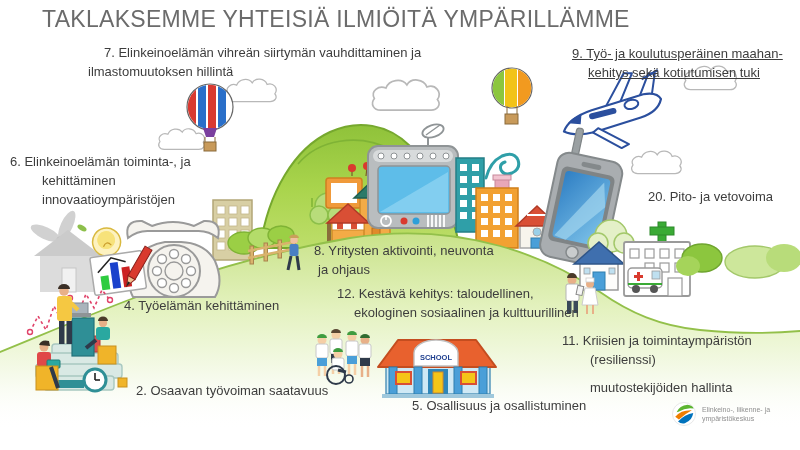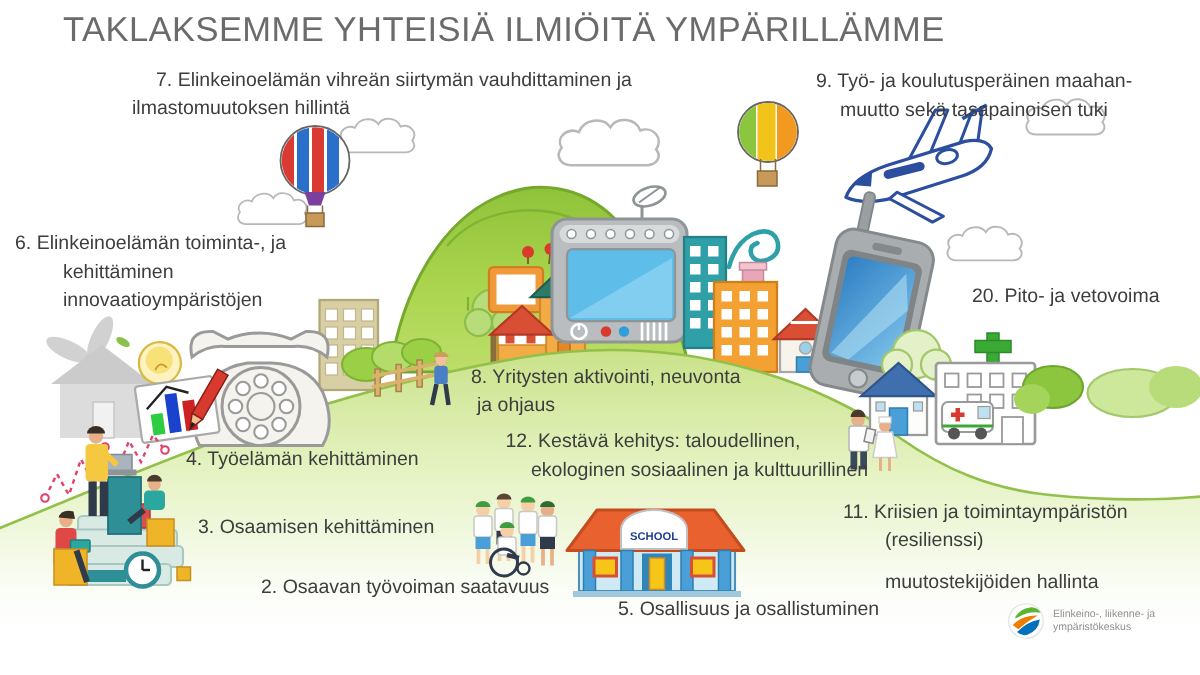--- a/index.html
+++ b/index.html
@@ -6,23 +6,23 @@
   #slide{position:relative;width:800px;height:450px;background:#ffffff;overflow:hidden;
          font-family:"Liberation Sans","DejaVu Sans",sans-serif;}
   #scene{position:absolute;left:0;top:0;width:800px;height:450px;z-index:1;}
   #page-title{position:absolute;left:42px;top:6px;font-size:23px;letter-spacing:.3px;
               color:#6b6b6b;z-index:2;white-space:nowrap;}
   .label{position:absolute;z-index:2;font-size:13px;line-height:19px;color:#3d3d3d;white-space:nowrap;}
   .ln{white-space:nowrap;}
   .ind14{margin-left:4px;} .ind16{margin-left:16px;} .ind17{margin-left:17px;}
   .ind28{margin-left:28px;} .ind32{margin-left:32px;}
   .gap-top{margin-top:9px;}
-  #i1{left:272px;top:420px;} #i2{left:136px;top:381px;margin-left:38px;} #i3{left:132px;top:341px;}
+  #i1{left:272px;top:420px;} #i2{left:136px;top:381px;} #i3{left:132px;top:341px;}
   #i4{left:124px;top:296px;} #i5{left:412px;top:396px;} #i6{left:10px;top:152px;}
-  #i7{left:88px;top:43px;}  #i8{left:314px;top:241px;} #i9{left:544px;top:44px;}
+  #i7{left:88px;top:43px;}  #i8{left:314px;top:241px;} #i9{left:572px;top:44px;text-decoration:underline;}
   #i10{left:648px;top:187px;} #i11{left:562px;top:331px;} #i12{left:337px;top:284px;}
   #logo{position:absolute;left:672px;top:402px;z-index:2;display:flex;align-items:center;gap:6px;}
   #logo .logo-text{font-size:7px;line-height:9px;color:#8f8f8f;}
 </style>
 </head>
 <body>
 
 <div id="slide">
 
   <div id="page-title">TAKLAKSEMME YHTEISIÄ ILMIÖITÄ YMPÄRILLÄMME</div>
@@ -484,23 +484,20 @@
       <rect x="433" y="372" width="10" height="21" fill="#f5c518" stroke="#d08a28" stroke-width="1"></rect>
       <rect x="396" y="372" width="15" height="12" fill="#f5c518" stroke="#d94f35" stroke-width="2"></rect>
       <rect x="461" y="372" width="15" height="12" fill="#f5c518" stroke="#d94f35" stroke-width="2"></rect>
       <rect x="382" y="394" width="112" height="4" fill="#9fc8dc"></rect>
     </g>
   </svg>
 
   <div class="label" id="i2">
     <div class="ln">2. Osaavan työvoiman saatavuus</div>
   </div>
-  <div class="label" id="i3">
-    <div class="ln">3. Osaamisen kehittäminen</div>
-  </div>
   <div class="label" id="i4">
     <div class="ln">4. Työelämän kehittäminen</div>
   </div>
   <div class="label" id="i5">
     <div class="ln">5. Osallisuus ja osallistuminen</div>
   </div>
   <div class="label" id="i6">
     <div class="ln">6. Elinkeinoelämän toiminta-, ja</div>
     <div class="ln ind32">kehittäminen</div>
     <div class="ln ind32">innovaatioympäristöjen</div>
@@ -508,21 +505,21 @@
   <div class="label" id="i7">
     <div class="ln ind16">7. Elinkeinoelämän vihreän siirtymän vauhdittaminen ja</div>
     <div class="ln">ilmastomuutoksen hillintä</div>
   </div>
   <div class="label" id="i8">
     <div class="ln">8. Yritysten aktivointi, neuvonta</div>
     <div class="ln ind14">ja ohjaus</div>
   </div>
   <div class="label" id="i9">
     <div class="ln">9. Työ- ja koulutusperäinen maahan-</div>
-    <div class="ln ind16">muutto sekä tasapainoisen tuki</div>
+    <div class="ln ind16">kehitys sekä kotiutumisen tuki</div>
   </div>
   <div class="label" id="i10">
     <div class="ln">20. Pito- ja vetovoima</div>
   </div>
   <div class="label" id="i11">
     <div class="ln">11. Kriisien ja toimintaympäristön</div>
     <div class="ln ind28">(resilienssi)</div>
     <div class="ln ind28 gap-top">muutostekijöiden hallinta</div>
   </div>
   <div class="label" id="i12">

